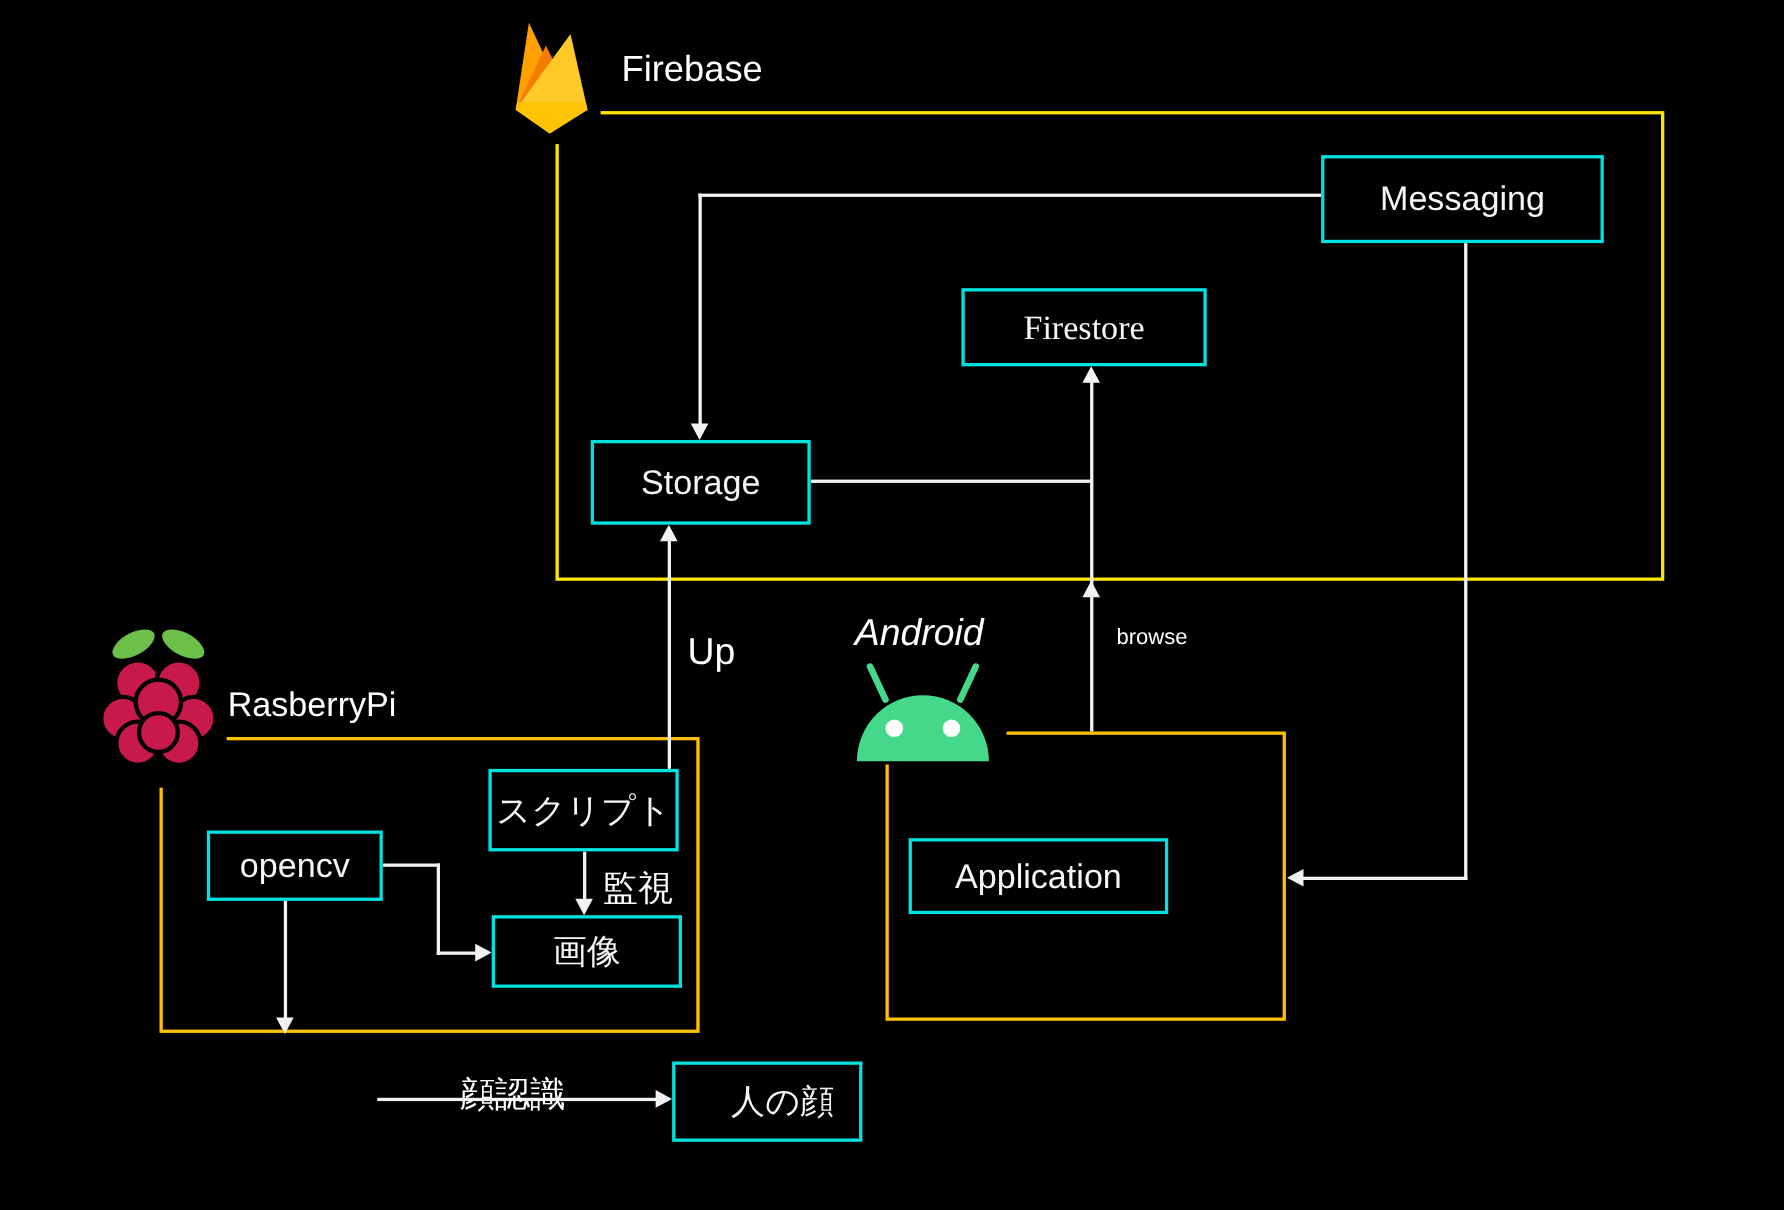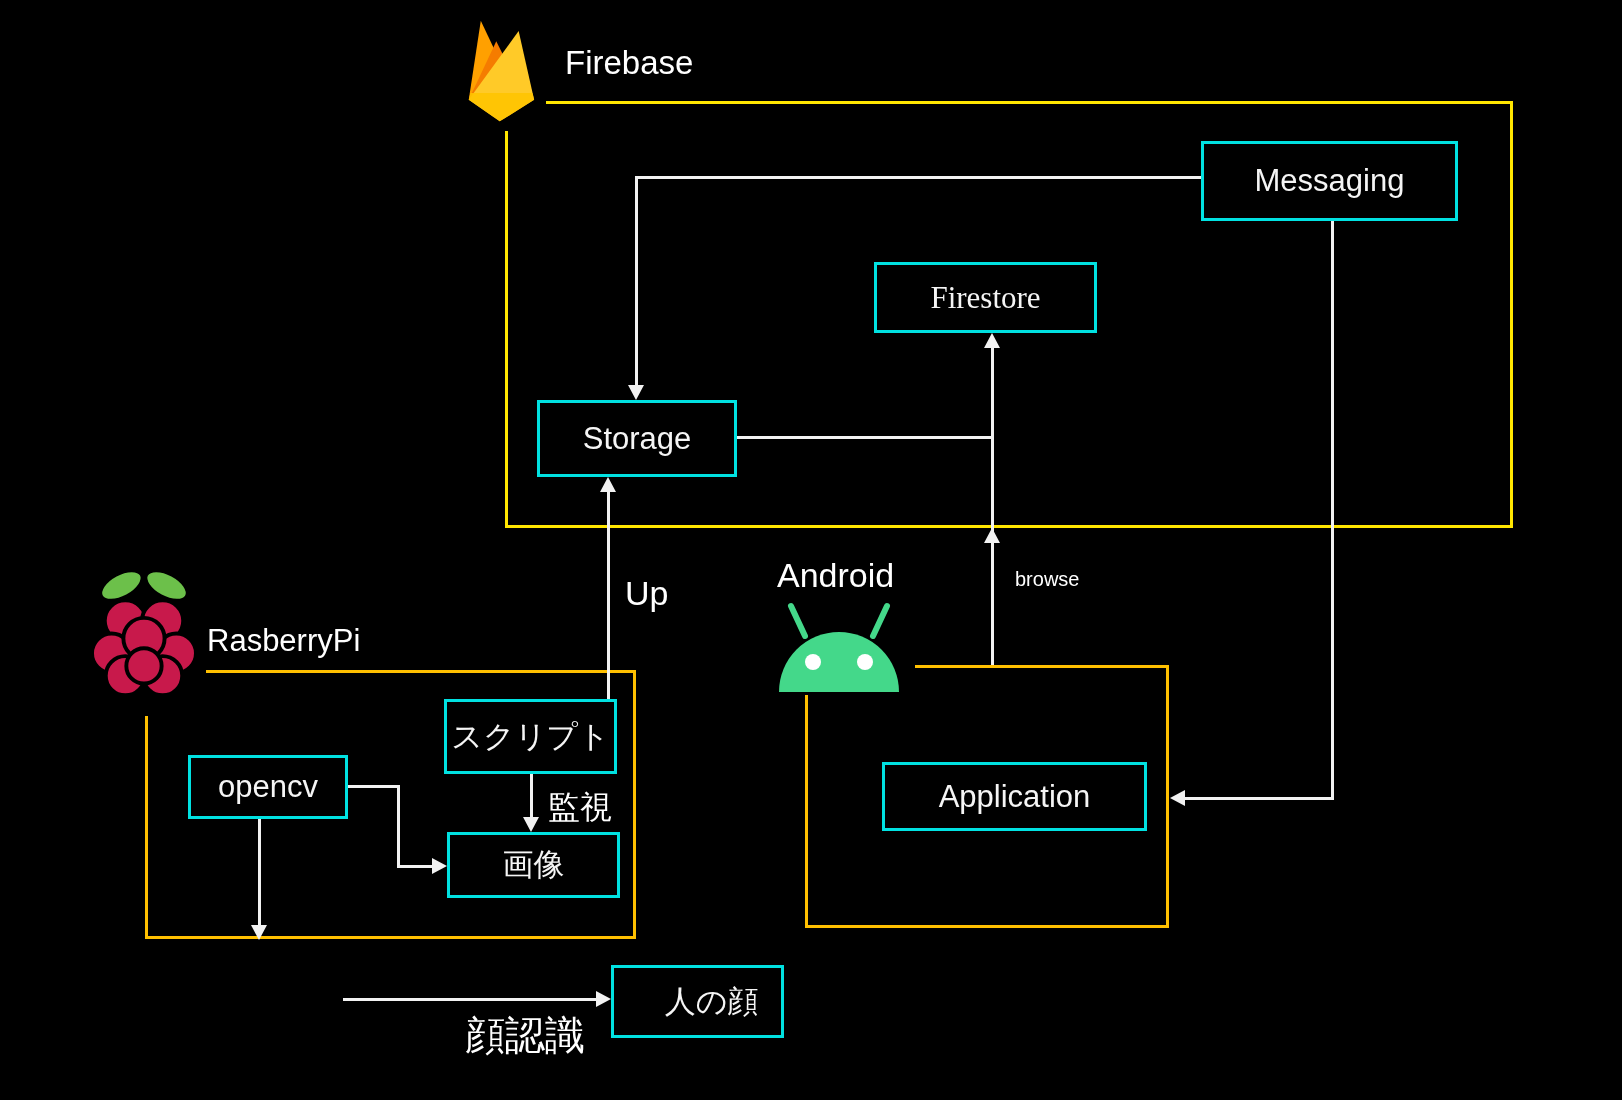--- a/index.html
+++ b/index.html
@@ -66,21 +66,21 @@
 
   <div class="node" style="left:1201px; top:141px; width:257px; height:80px;">
     <span>Messaging</span>
   </div>
   <div class="node" style="left:874px; top:262px; width:223px; height:71px;font-family:Liberation Serif, serif;">
     <span>Firestore</span>
   </div>
   <div class="node" style="left:537px; top:400px; width:200px; height:77px;">
     <span>Storage</span>
   </div>
-  <div class="node" style="left:882px; top:762px; width:265px; height:69px;">
+  <div class="node" style="left:826px; top:762px; width:236px; height:69px;">
     <span>Application</span>
   </div>
   <div class="node" style="left:444px; top:699px; width:173px; height:75px;">
     <span>スクリプト</span>
   </div>
   <div class="node" style="left:447px; top:832px; width:173px; height:66px;">
     <span>画像</span>
   </div>
   <div class="node" style="left:188px; top:755px; width:160px; height:64px;">
     <span>opencv</span>
@@ -122,20 +122,20 @@
       <path d="M14,98 A60,60 0 0 1 134,98 Z" fill="#44d88a"></path>
       <line x1="40" y1="42" x2="26" y2="12" stroke="#44d88a" stroke-width="6" stroke-linecap="round"></line>
       <line x1="108" y1="42" x2="122" y2="12" stroke="#44d88a" stroke-width="6" stroke-linecap="round"></line>
       <circle cx="48" cy="68" r="8" fill="#fff"></circle>
       <circle cx="100" cy="68" r="8" fill="#fff"></circle>
     </svg>
   </div>
 
   <div class="lbl" style="left:565px; top:44px; font-size:33px;">Firebase</div>
   <div class="lbl" style="left:207px; top:623px; font-size:31px;">RasberryPi</div>
-  <div class="lbl" style="left:777px; top:556px; font-size:34px;">Android</div>
+  <div class="lbl" style="left:777px; top:556px; font-size:34px;font-style:italic;">Android</div>
 
   <div class="lbl" style="left:625px; top:574px; font-size:34px;">Up</div>
   <div class="lbl" style="left:1015px; top:568px; font-size:20px;">browse</div>
   <div class="lbl" style="left:548px; top:786px; font-size:32px;">監視</div>
-  <div class="lbl" style="left:418px; top:1008px; font-size:40px;margin-left:47px;">顔認識</div>
+  <div class="lbl" style="left:418px; top:973px; font-size:32px;">顔認識</div>
 
 </div>
 
 </body></html>

